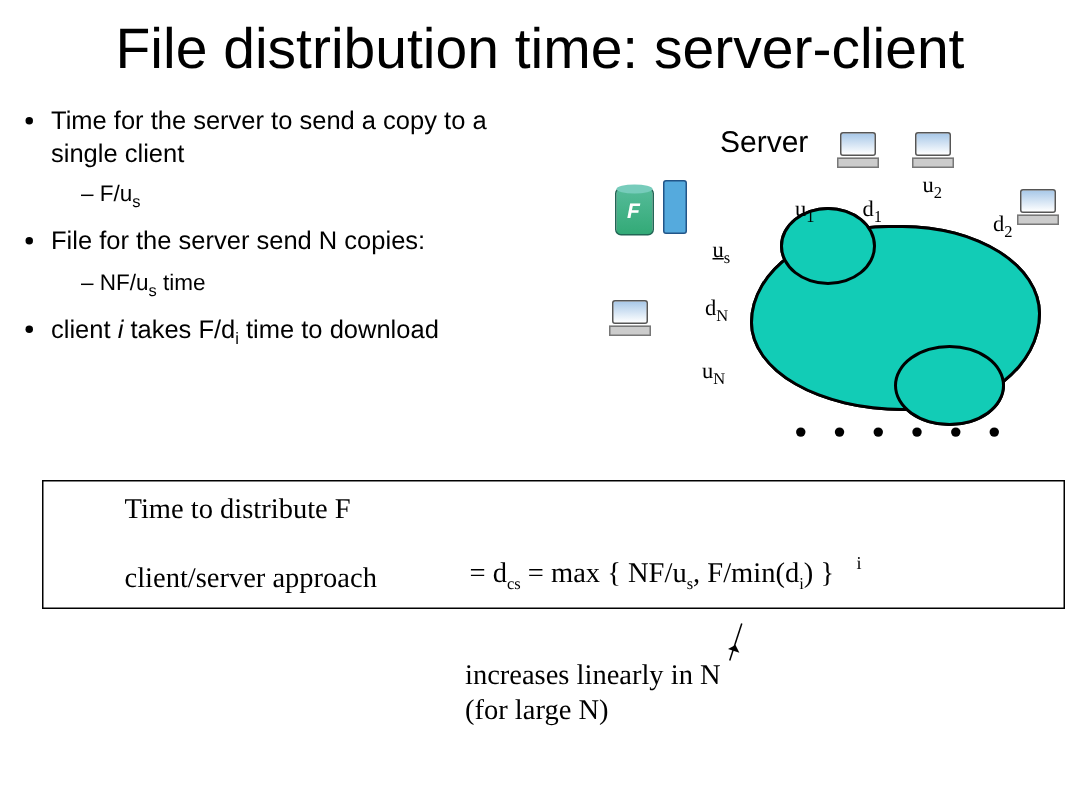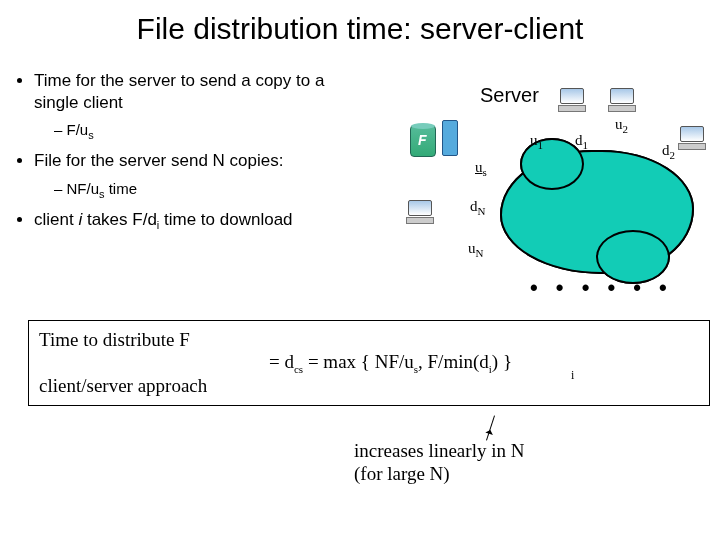--- a/index.html
+++ b/index.html
@@ -6,21 +6,21 @@
     margin: 0;
     padding: 0;
     width: 720px;
     height: 540px;
     font-family: Arial, Helvetica, sans-serif;
     background: #fff;
     position: relative;
     overflow: hidden;
   }
   .title {
-    font-size: 30px;
+    font-size: 38px;
     text-align: center;
     padding-top: 12px;
     font-weight: normal;
   }
   .content {
     position: absolute;
     top: 70px;
     left: 16px;
     width: 330px;
     font-size: 17px;
@@ -78,25 +78,25 @@
   .cloud::after  { width:70px; height:50px; bottom:-12px; right:22px; }
   .net-text { position:absolute; top:118px; left:175px; font-size:15px; line-height:1.15; z-index:2; }
   .lbl { position:absolute; font-size:15px; font-family: 'Times New Roman', serif; }
   .sub { font-size: 11px; vertical-align: sub; }
   .dots { position:absolute; font-size:22px; letter-spacing:6px; font-weight:bold; }
   .formula-box {
     position:absolute; top:320px; left:28px; width:660px;
     border:1px solid #000; padding:8px 10px;
     font-family: 'Comic Sans MS', cursive; font-size:19px; line-height:1.2;
   }
-  .formula-box .row { display:flex; align-items:center; }
+  .formula-box .row { display:flex; align-items:flex-end;margin-left:44px; }
   .formula-box .lhs { width:230px; }
   .footnote {
     position:absolute; top:440px; left:310px; font-family:'Comic Sans MS', cursive;
-    font-size:19px; line-height:1.2;margin-left:44px;
+    font-size:19px; line-height:1.2;
   }
   .arrow {
     position:absolute; top:415px; left:490px; width:1px; height:26px;
     background:#000;
     transform: rotate(18deg);
   }
   .arrow::after {
     content:""; position:absolute; bottom:-1px; left:-3px;
     border:4px solid transparent; border-bottom-color:#000;
     transform: translateY(-100%);

